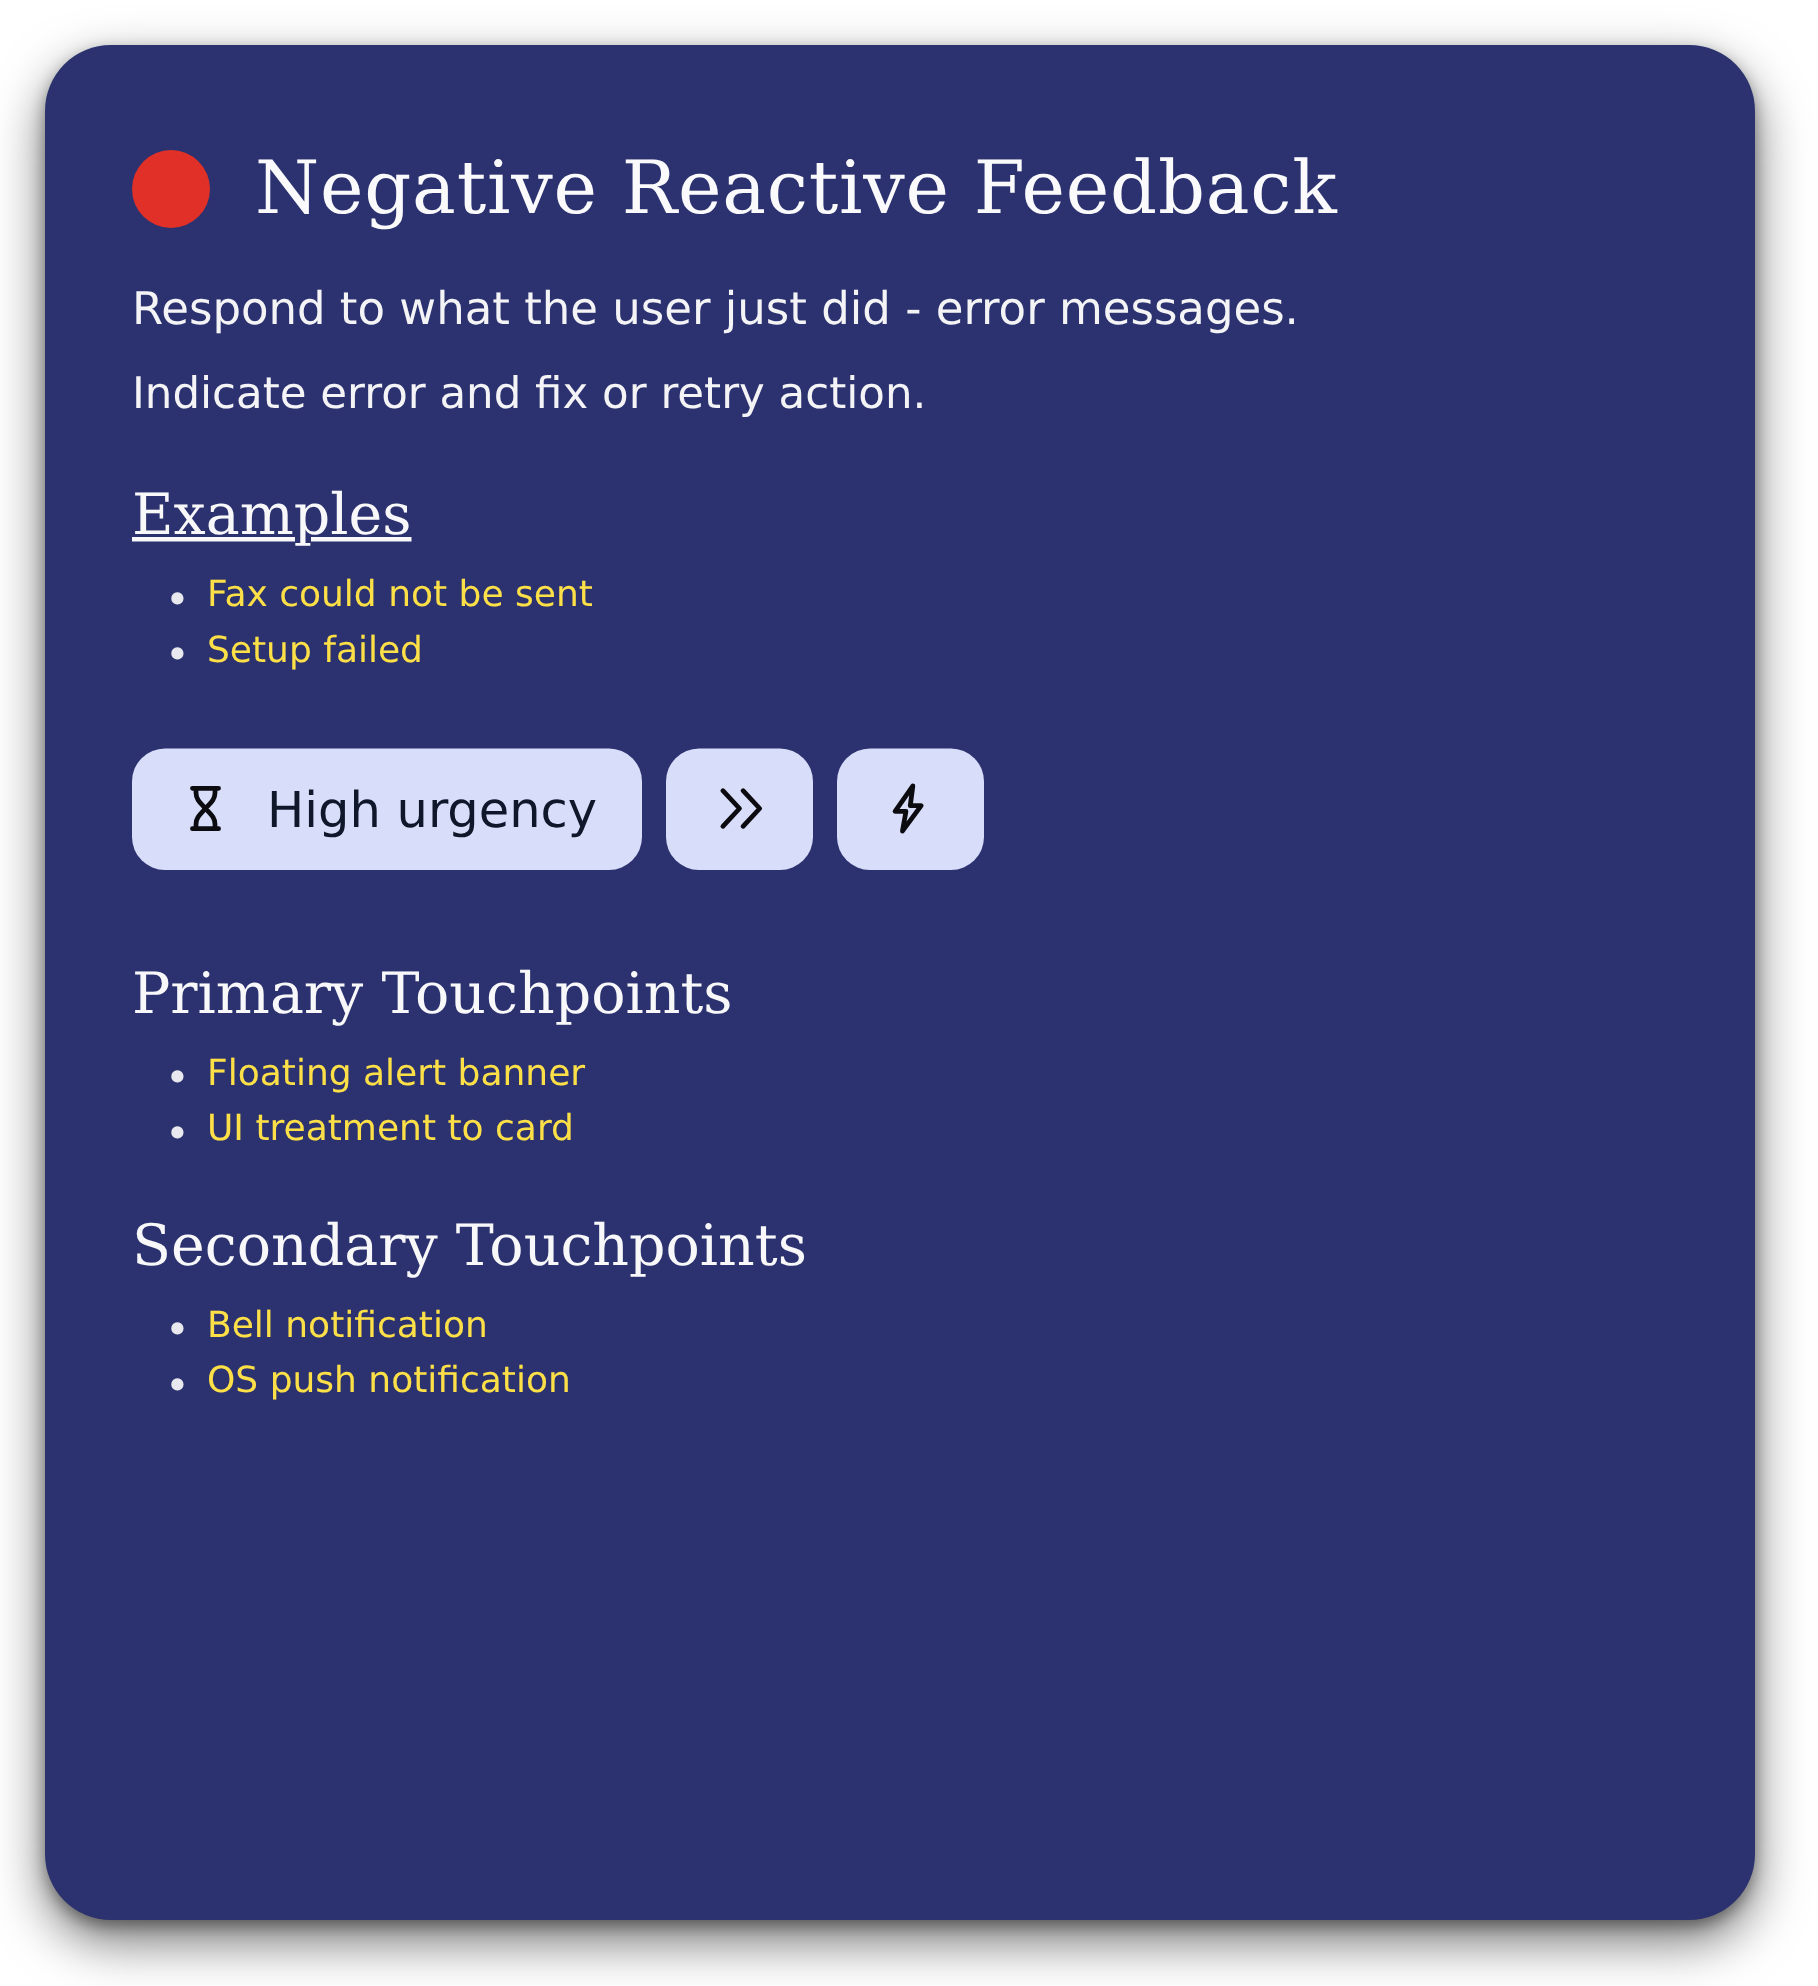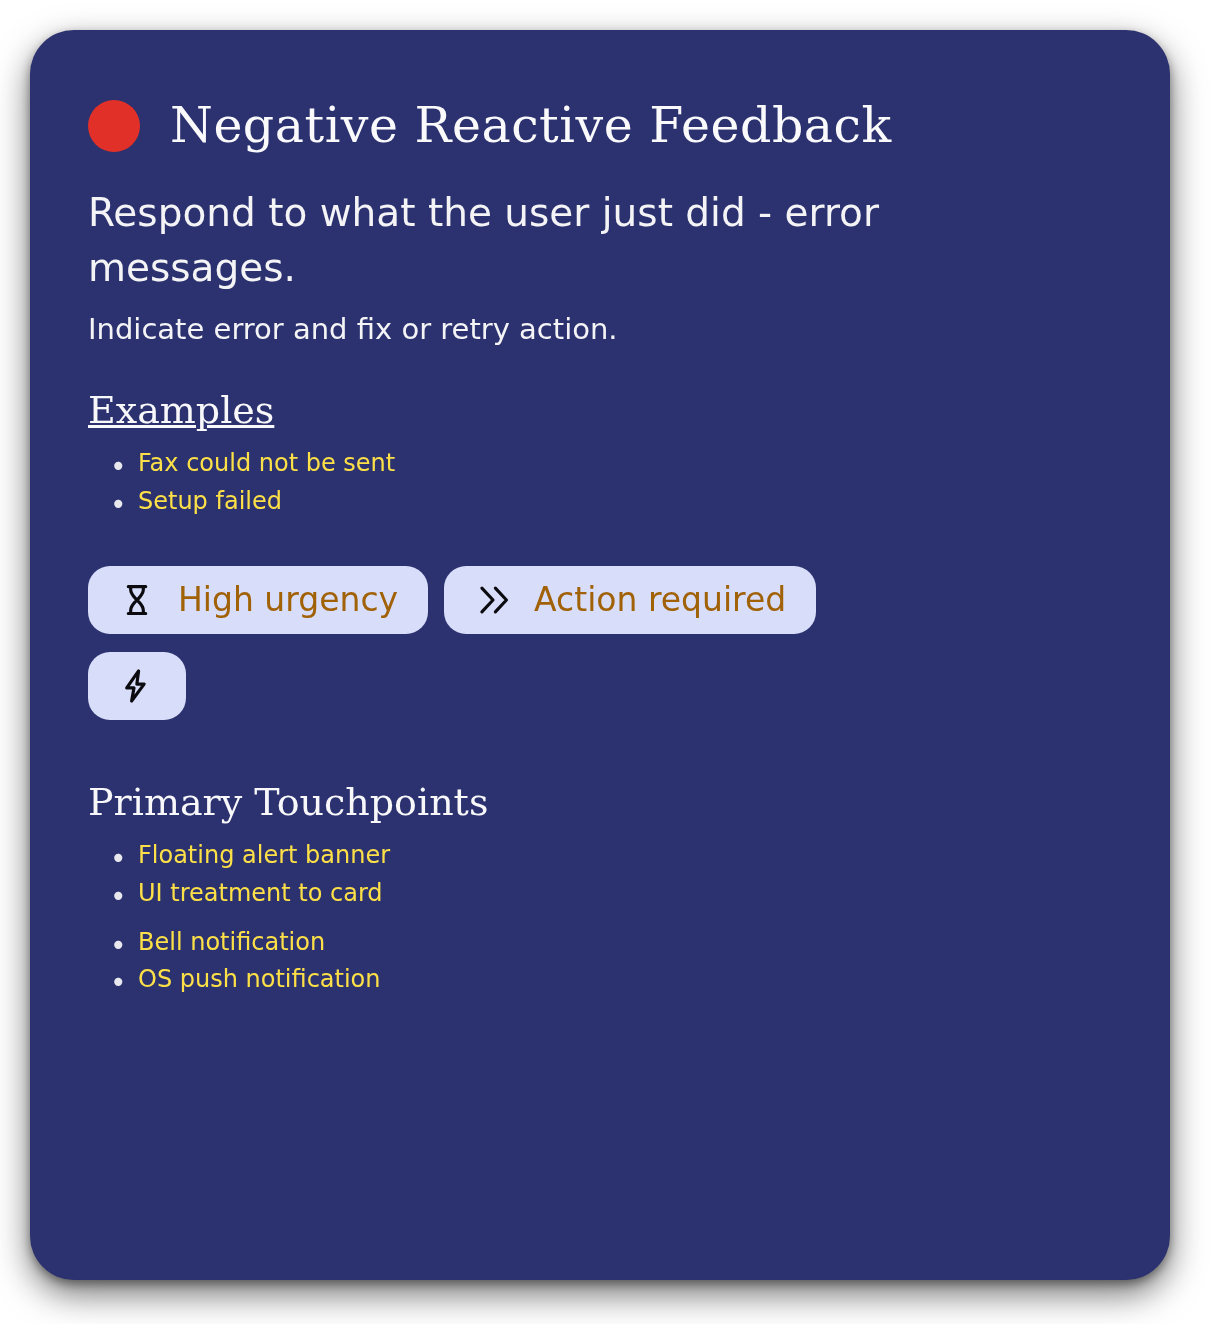--- a/index.html
+++ b/index.html
@@ -46,21 +46,21 @@
     margin: 0;
     font-family: "DejaVu Serif", "Liberation Serif", serif;
     font-weight: normal;
     font-size: 49px;
     line-height: 1.05;
     color: #fafafc;
     letter-spacing: 0.5px;
   }
   .card-subtitle {
     margin: 34px 0 0 0;
-    font-size: 39px;
+    font-size: 30px;
     line-height: 1.4;
     max-width: 840px;
     color: #f4f4f7;
   }
   .section-heading {
     margin: 0;
     font-family: "DejaVu Serif", "Liberation Serif", serif;
     font-weight: normal;
     font-size: 38px;
     line-height: 1.2;
@@ -98,25 +98,25 @@
     margin-top: 46px;
     display: flex;
     flex-wrap: wrap;
     gap: 18px 16px;
     max-width: 740px;
   }
   .badge {
     display: inline-flex;
     align-items: center;
     gap: 22px;
-    height: 68px;
+    height: 81px;
     padding: 0 30px;
     border-radius: 22px;
     background: #d8ddfa;
-    color: #a16207;
+    color: #0f172a;
     font-size: 33px;
     white-space: nowrap;
     box-sizing: border-box;
   }
   .badge .icon {
     display: inline-flex;
     width: 38px;
     height: 38px;
     flex: 0 0 auto;
   }
@@ -162,37 +162,37 @@
         </span>
         <span>High urgency</span>
       </span>
 
       <span class="badge">
         <span class="icon">
           <svg viewBox="0 0 24 24" aria-hidden="true">
             <path d="M5 4.5l7 7.5-7 7.5M13.5 4.5l7 7.5-7 7.5"></path>
           </svg>
         </span>
-        <span>Action required</span>
       </span>
 
       <span class="badge">
         <span class="icon">
           <svg viewBox="0 0 24 24" aria-hidden="true">
             <path d="M13 2.5 5.5 13.2h4.6L8.6 21.5l7.9-10.7h-4.6L13 2.5z"></path>
           </svg>
         </span>
       </span>
     </div>
 
     <h2 class="section-heading primary-heading">Primary Touchpoints</h2>
     <ul class="bullet-list">
       <li>Floating alert banner</li>
       <li>UI treatment to card</li>
     </ul>
 
+    <h2 class="section-heading secondary-heading">Secondary Touchpoints</h2>
     <ul class="bullet-list">
       <li>Bell notification</li>
       <li>OS push notification</li>
     </ul>
 
   </div>
 </div>
 
 </body></html>

